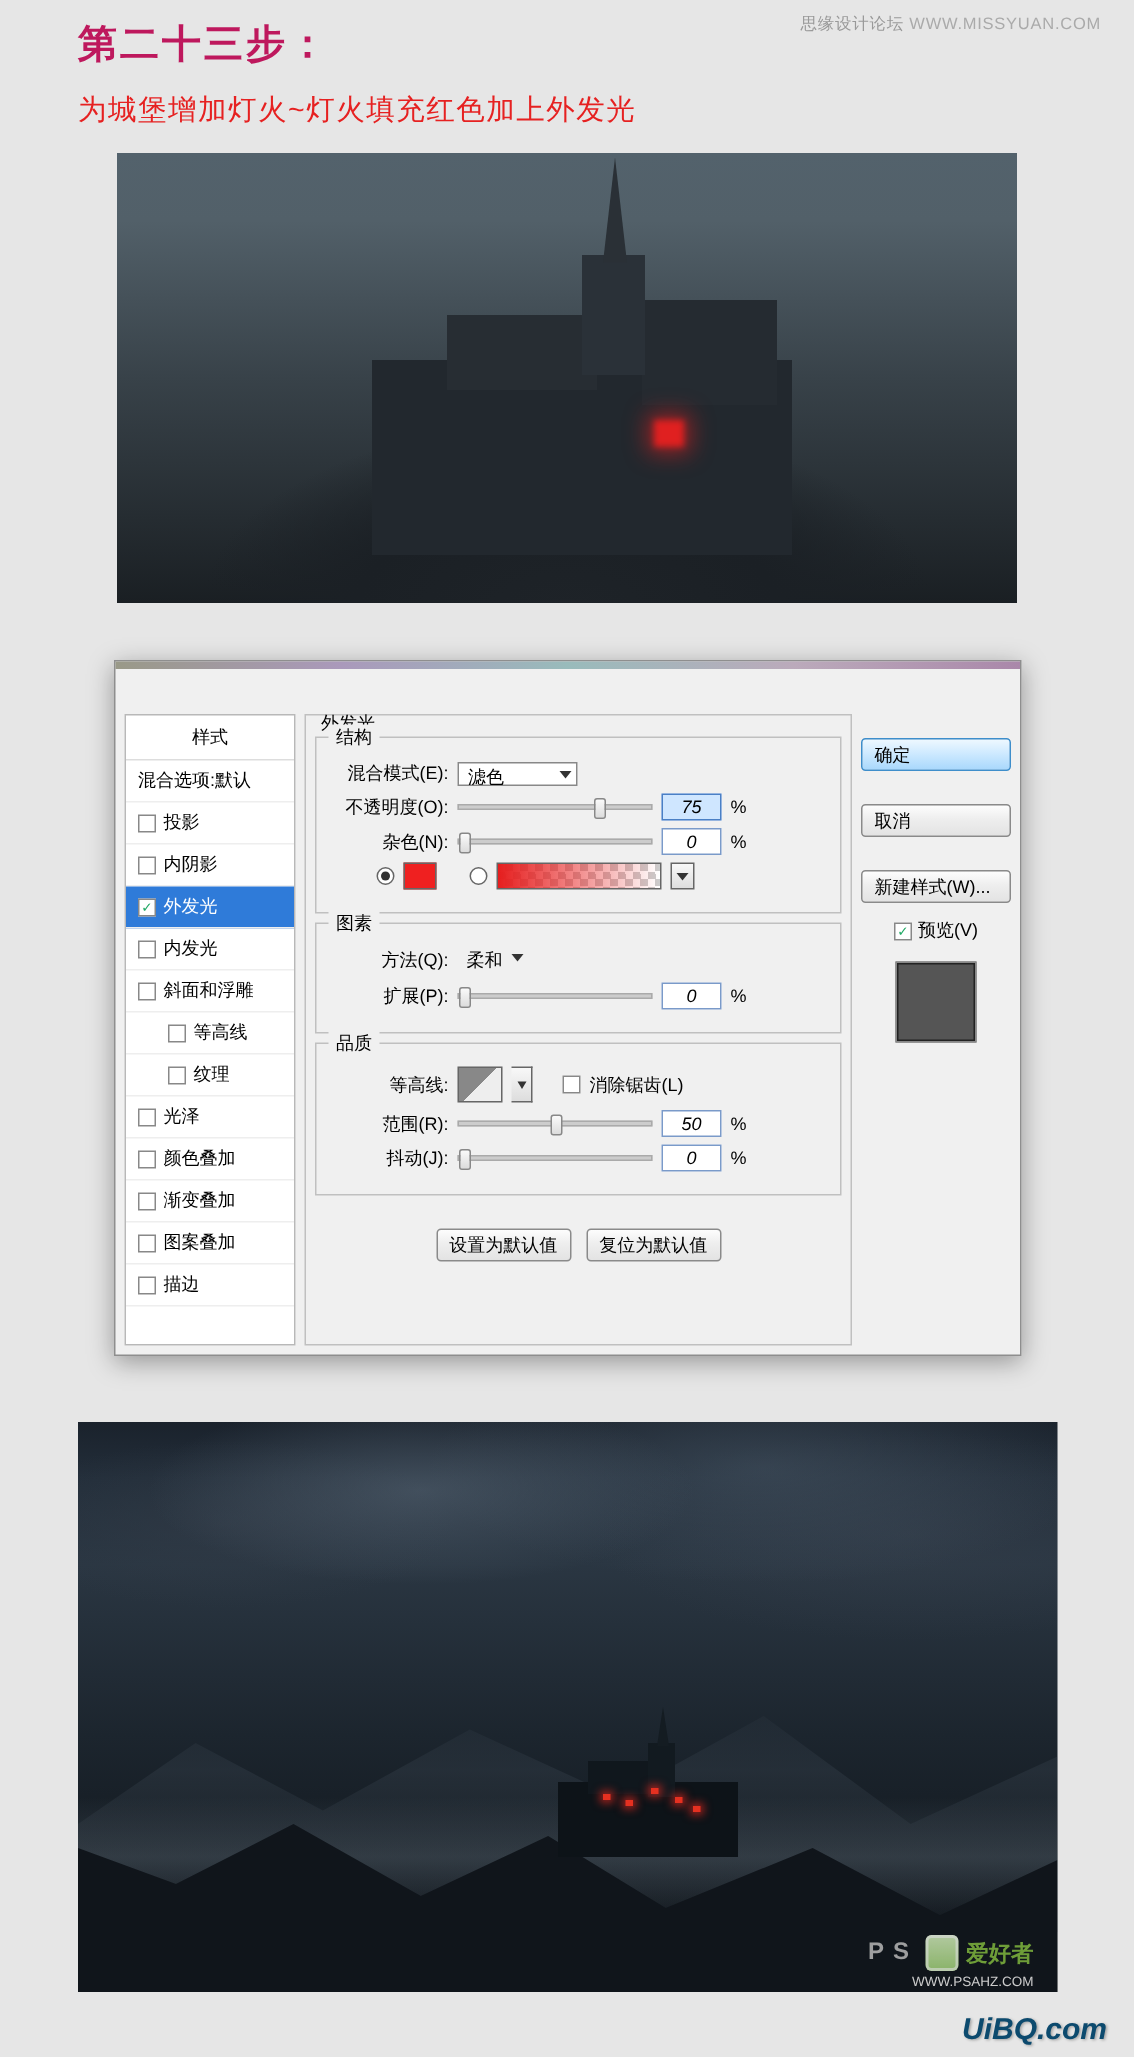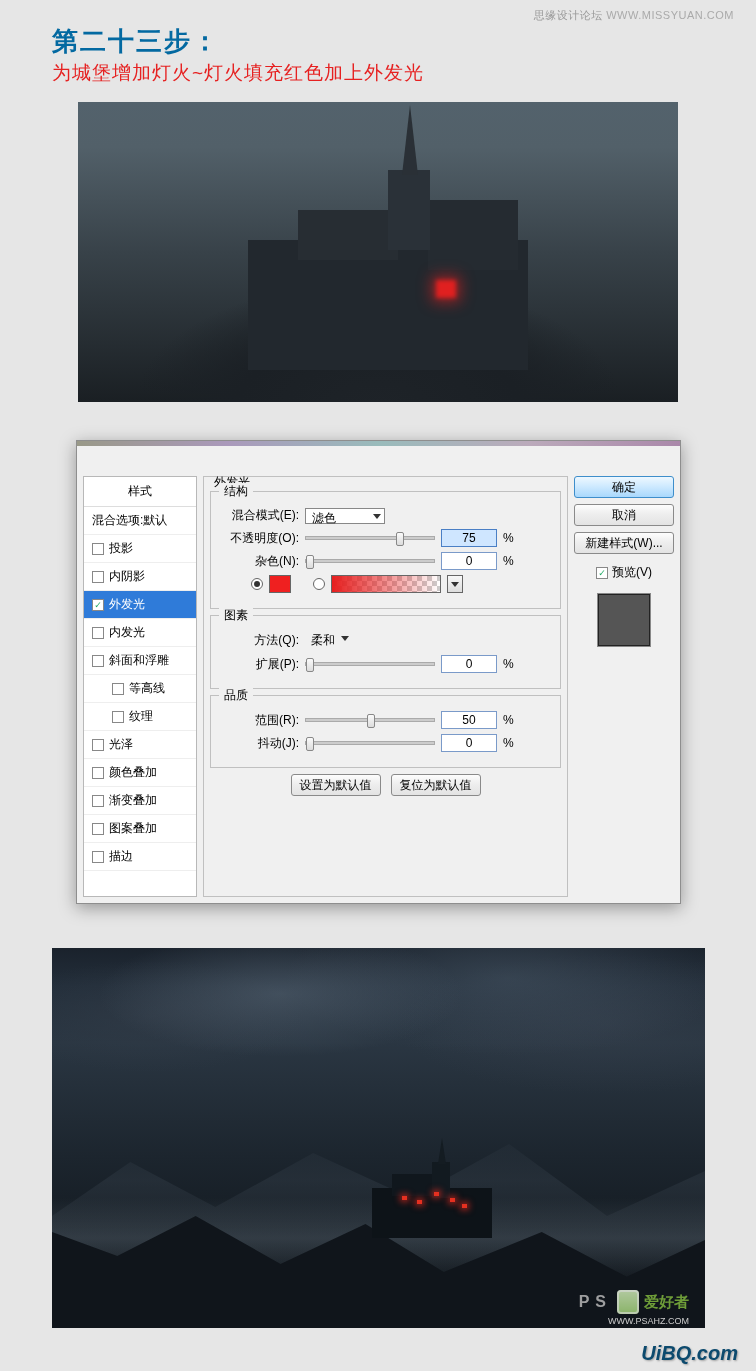--- a/index.html
+++ b/index.html
@@ -7,21 +7,21 @@
     background: #e6e6e6;
     font-family: "Microsoft YaHei", "SimSun", Arial, sans-serif;
     font-size: 12px;
     width: 756px;
     height: 1371px;
     position: relative;
     overflow: hidden;
   }
   .header-text { position: absolute; top: 8px; right: 22px; font-size: 11px; color: #aaa; letter-spacing: 0.5px; }
   .header-text .cn { color: #999; }
-  .title { position: absolute; top: 24px; left: 52px; font-size: 26px; font-weight: bold; color: #0369a1; letter-spacing: 2px; }
+  .title { position: absolute; top: 12px; left: 52px; font-size: 26px; font-weight: bold; color: #be185d; letter-spacing: 2px; }
   .subtitle { position: absolute; top: 60px; left: 52px; font-size: 19px; color: #e62121; letter-spacing: 1px; }
 
   
   .img1 {
     position: absolute; top: 102px; left: 78px; width: 600px; height: 300px;
     background: linear-gradient(180deg, #53626c 0%, #526069 15%, #384249 50%, #1a1f23 100%);
     overflow: hidden;
   }
   .mountain1 { position:absolute; left:0; right:0; top:55px; height:250px;
     background: radial-gradient(ellipse 350px 180px at 50% 100%, #1e2328 0%, #1b2025 40%, transparent 70%);
@@ -76,21 +76,21 @@
   .group-title { position:absolute; top:-9px; left:8px; background:#f0f0f0; padding:0 5px; font-size:12px; }
   .panel-title { position:absolute; top:-3px; left:10px; font-size:12px; }
   .outer-frame { border:1px solid #c0c0c0; padding:14px 6px 6px 6px; height:100%; position:relative; }
 
   .row { display:flex; align-items:center; margin:5px 0; gap:6px; font-size:12px; }
   .row label { width:78px; text-align:right; }
   .select { border:1px solid #888; background:#fff; padding:1px 16px 1px 6px; min-width:80px; height:16px; position:relative; font-size:12px; }
   .select .arrow { position:absolute; right:3px; top:5px; width:0; height:0; border-left:4px solid transparent; border-right:4px solid transparent; border-top:5px solid #333; }
   .slider { flex:1; height:4px; background:#ccc; position:relative; border:1px solid #aaa; max-width:130px; }
   .slider .thumb { position:absolute; top:-5px; width:8px; height:14px; background:linear-gradient(180deg,#fafafa,#dcdcdc); border:1px solid #888; border-radius:2px; }
-  .numbox { width:56px; height:18px; border:1px solid #7a9ac9; background:#fff; text-align:center; font-size:12px; line-height:16px; }
+  .numbox { width:40px; height:18px; border:1px solid #7a9ac9; background:#fff; text-align:center; font-size:12px; line-height:16px;font-style:italic; }
   .numbox.hl { background:#cfe6ff; border:1px solid #4a7fc5; }
   .unit { width:26px; }
   .radio { width:12px; height:12px; border:1px solid #666; border-radius:50%; background:#fff; display:inline-flex; align-items:center; justify-content:center; }
   .radio.checked::after { content:""; width:6px; height:6px; background:#333; border-radius:50%; }
   .color-swatch { width:22px; height:18px; border:1px solid #666; background:#ef2020; }
   .gradient-bar { width:110px; height:18px; border:1px solid #666;
     background:
       linear-gradient(90deg, rgba(230,30,30,1) 0%, rgba(230,30,30,0) 100%),
       repeating-conic-gradient(#ccc 0 25%, #fff 0 50%) 0 0/10px 10px;
   }
@@ -100,21 +100,21 @@
     background-image: linear-gradient(135deg, #888 0 50%, #eee 50% 100%);
   }
   .contour-arrow { width:14px; height:24px; border:1px solid #666; border-left:none; background:linear-gradient(180deg,#f8f8f8,#ddd); display:flex; align-items:center; justify-content:center; }
   .contour-arrow::after { content:""; width:0; height:0; border-left:3px solid transparent; border-right:3px solid transparent; border-top:5px solid #333; }
   .sm-select { border:none; background:transparent; padding:1px 14px 1px 6px; position:relative; font-size:12px; }
   .sm-select .arrow { position:absolute; right:0; top:5px; width:0; height:0; border-left:4px solid transparent; border-right:4px solid transparent; border-top:5px solid #333; }
 
   .btnrow { display:flex; gap:10px; justify-content:center; margin-top:6px; }
   .winbtn { min-width:88px; height:22px; border:1px solid #8a8a8a; border-radius:3px;
     background:linear-gradient(180deg,#fdfdfd 0%, #eee 45%, #e3e3e3 100%);
-    font-size:12px; line-height:20px; text-align:center; cursor:pointer; padding:0 8px; }
+    font-size:12px; line-height:20px; text-align:left; cursor:pointer; padding:0 8px;margin-top:16px; }
   .winbtn.primary { border:1px solid #3e8ecb; background:linear-gradient(180deg,#eef8ff 0%, #cfeaff 45%, #a9d8fc 100%); }
 
   .right-panel { width:100px; display:flex; flex-direction:column; gap:6px; align-items:stretch; }
   .preview-check { display:flex; align-items:center; gap:4px; justify-content:center; margin-top:4px; font-size:12px; }
   .preview-swatch { width:54px; height:54px; background:#555; border:1px solid #888; margin:6px auto; box-shadow: inset 0 0 0 1px #222; }
 
   
   .img2 {
     position: absolute; top: 948px; left: 52px; width: 653px; height: 380px;
     background: linear-gradient(180deg, #1a222c 0%, #232e3a 10%, #2a3642 25%, #1c252e 55%, #0b1014 100%);
@@ -278,20 +278,28 @@
             <div class="slider">
                 <div class="thumb" style="left:0%"></div>
               </div>
             <div class="numbox">0</div>
             <span class="unit">%</span>
           </div>
         </div>
 
         <div class="group">
           <div class="group-title">品质</div>
+          <div class="row">
+            <label>等高线:</label>
+            <span class="contour-swatch"></span>
+            <span class="contour-arrow"></span>
+            <span style="width:8px"></span>
+            <span class="cb"></span>
+            <span>消除锯齿(L)</span>
+          </div>
           <div class="row">
             <label>范围(R):</label>
             <div class="slider">
                 <div class="thumb" style="left:48%"></div>
               </div>
             <div class="numbox">50</div>
             <span class="unit">%</span>
           </div>
           <div class="row">
             <label>抖动(J):</label>

